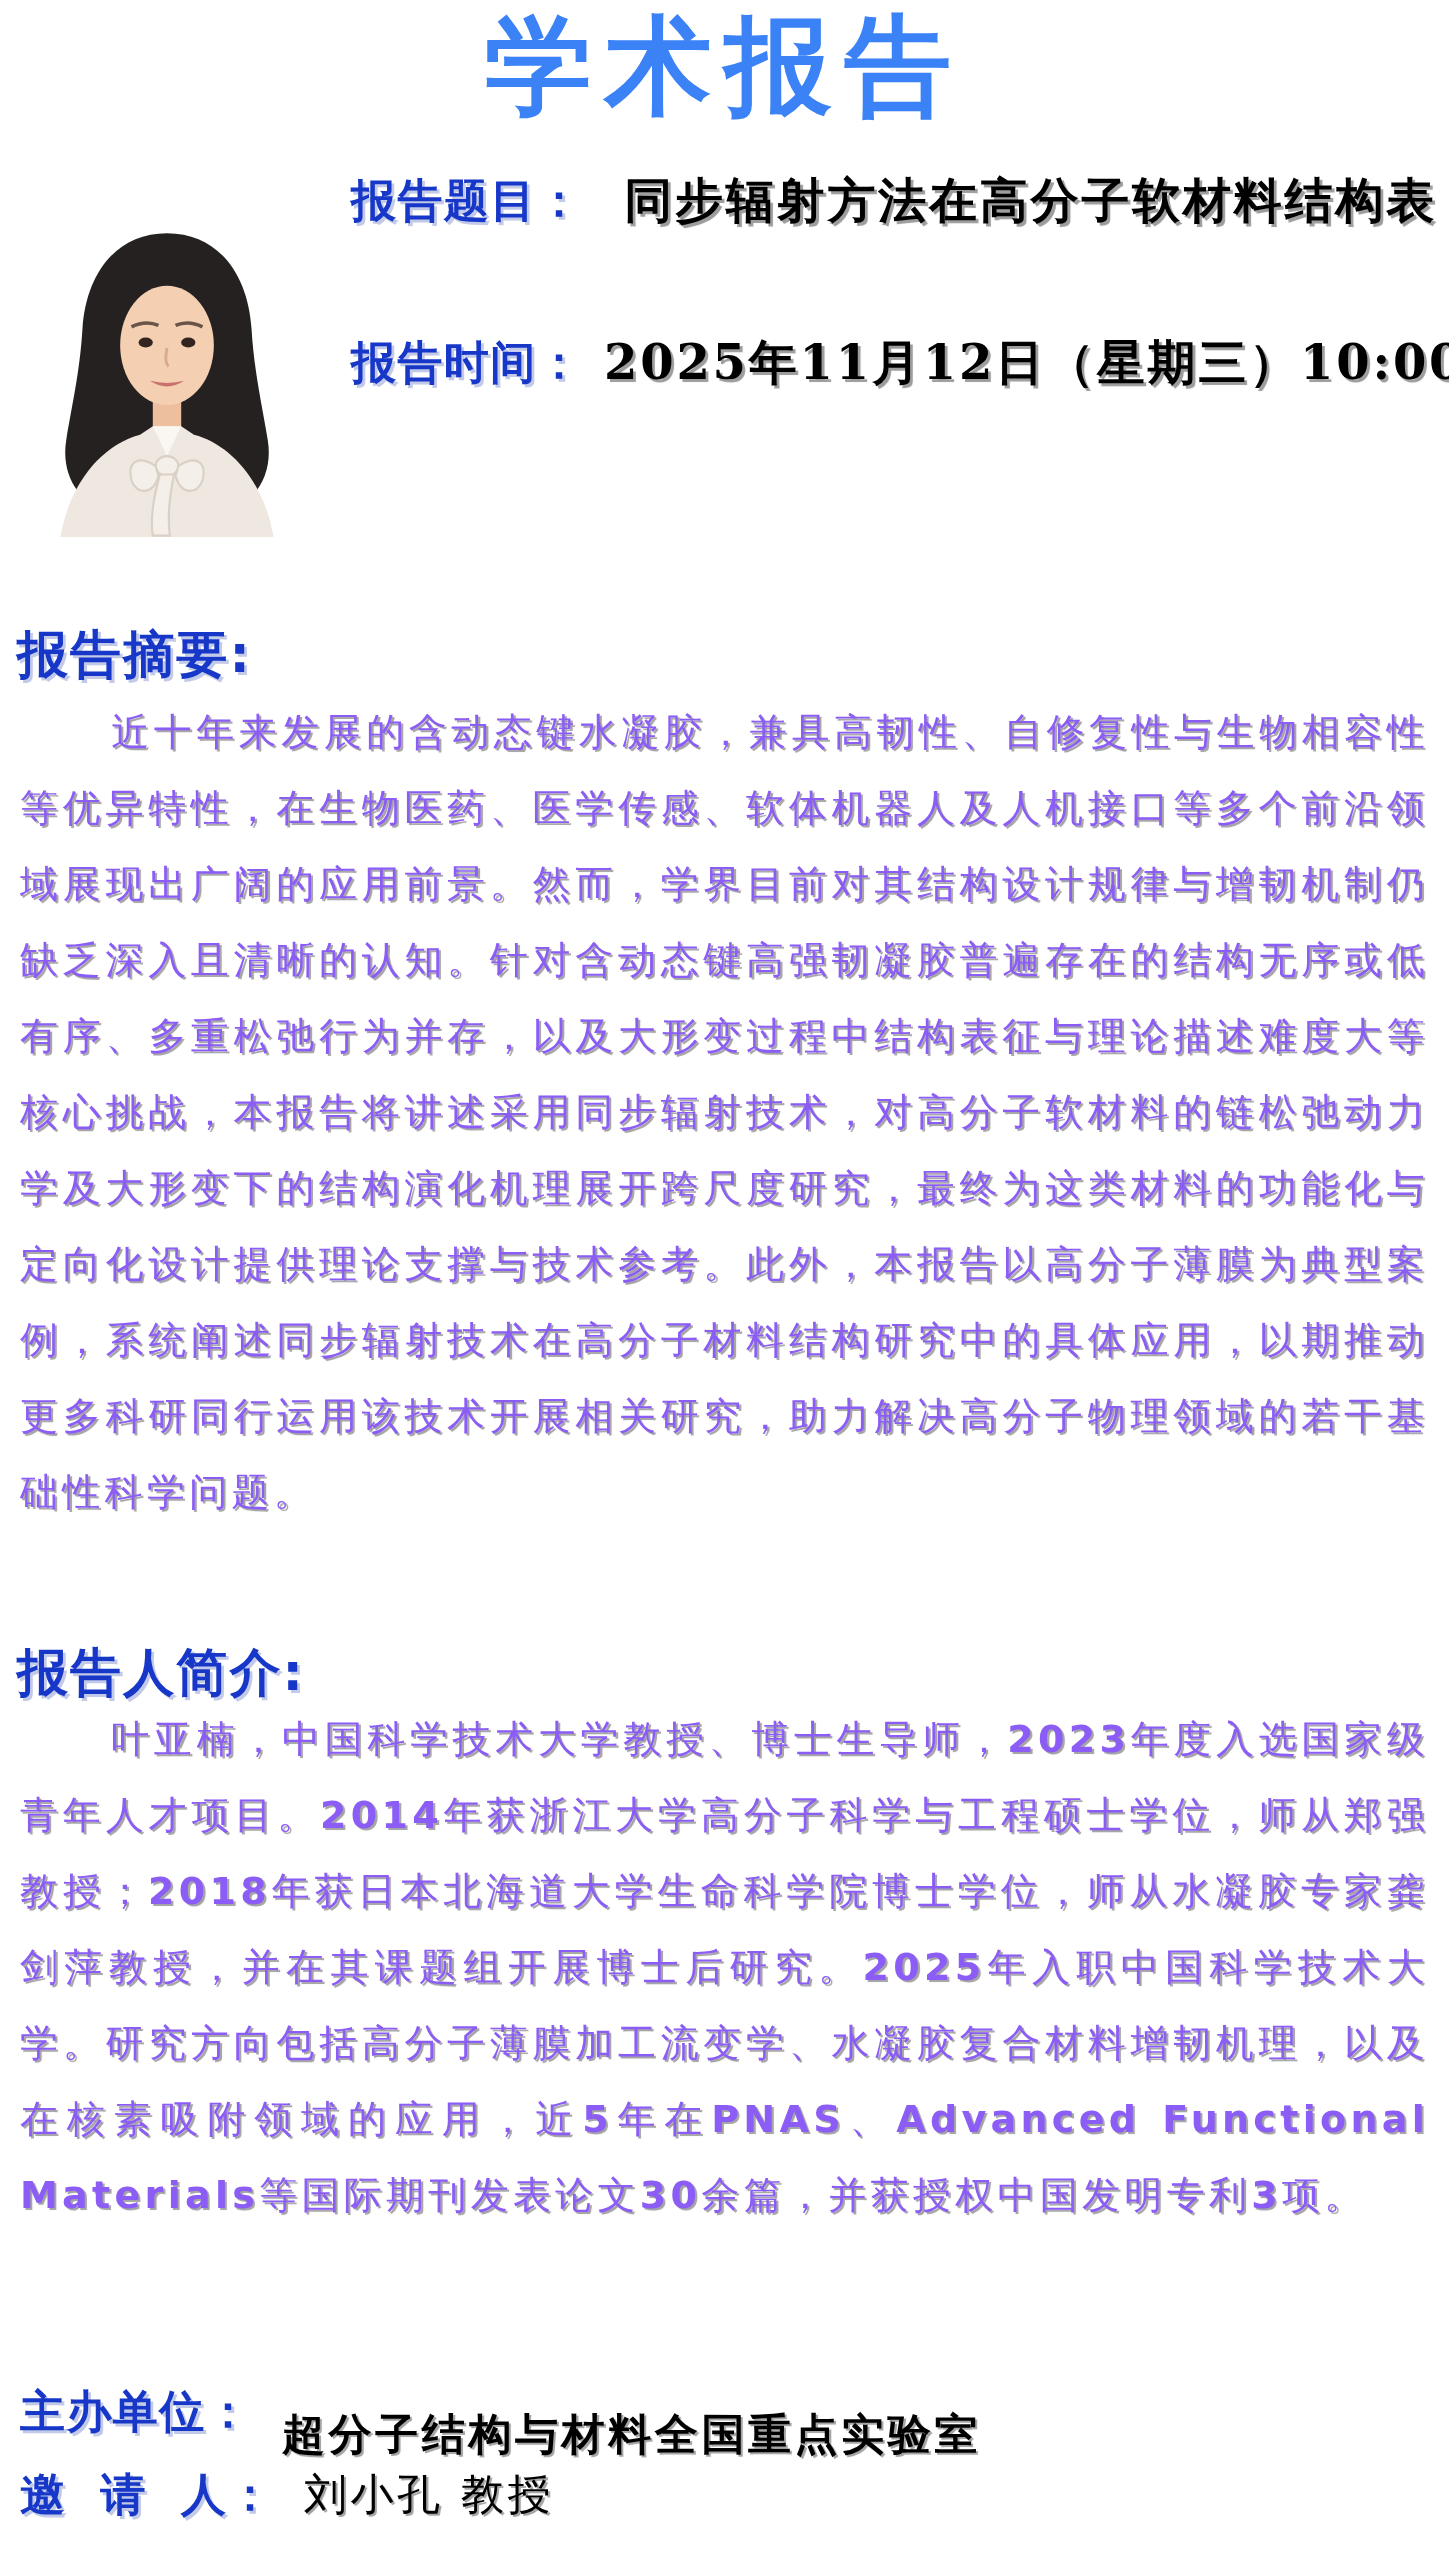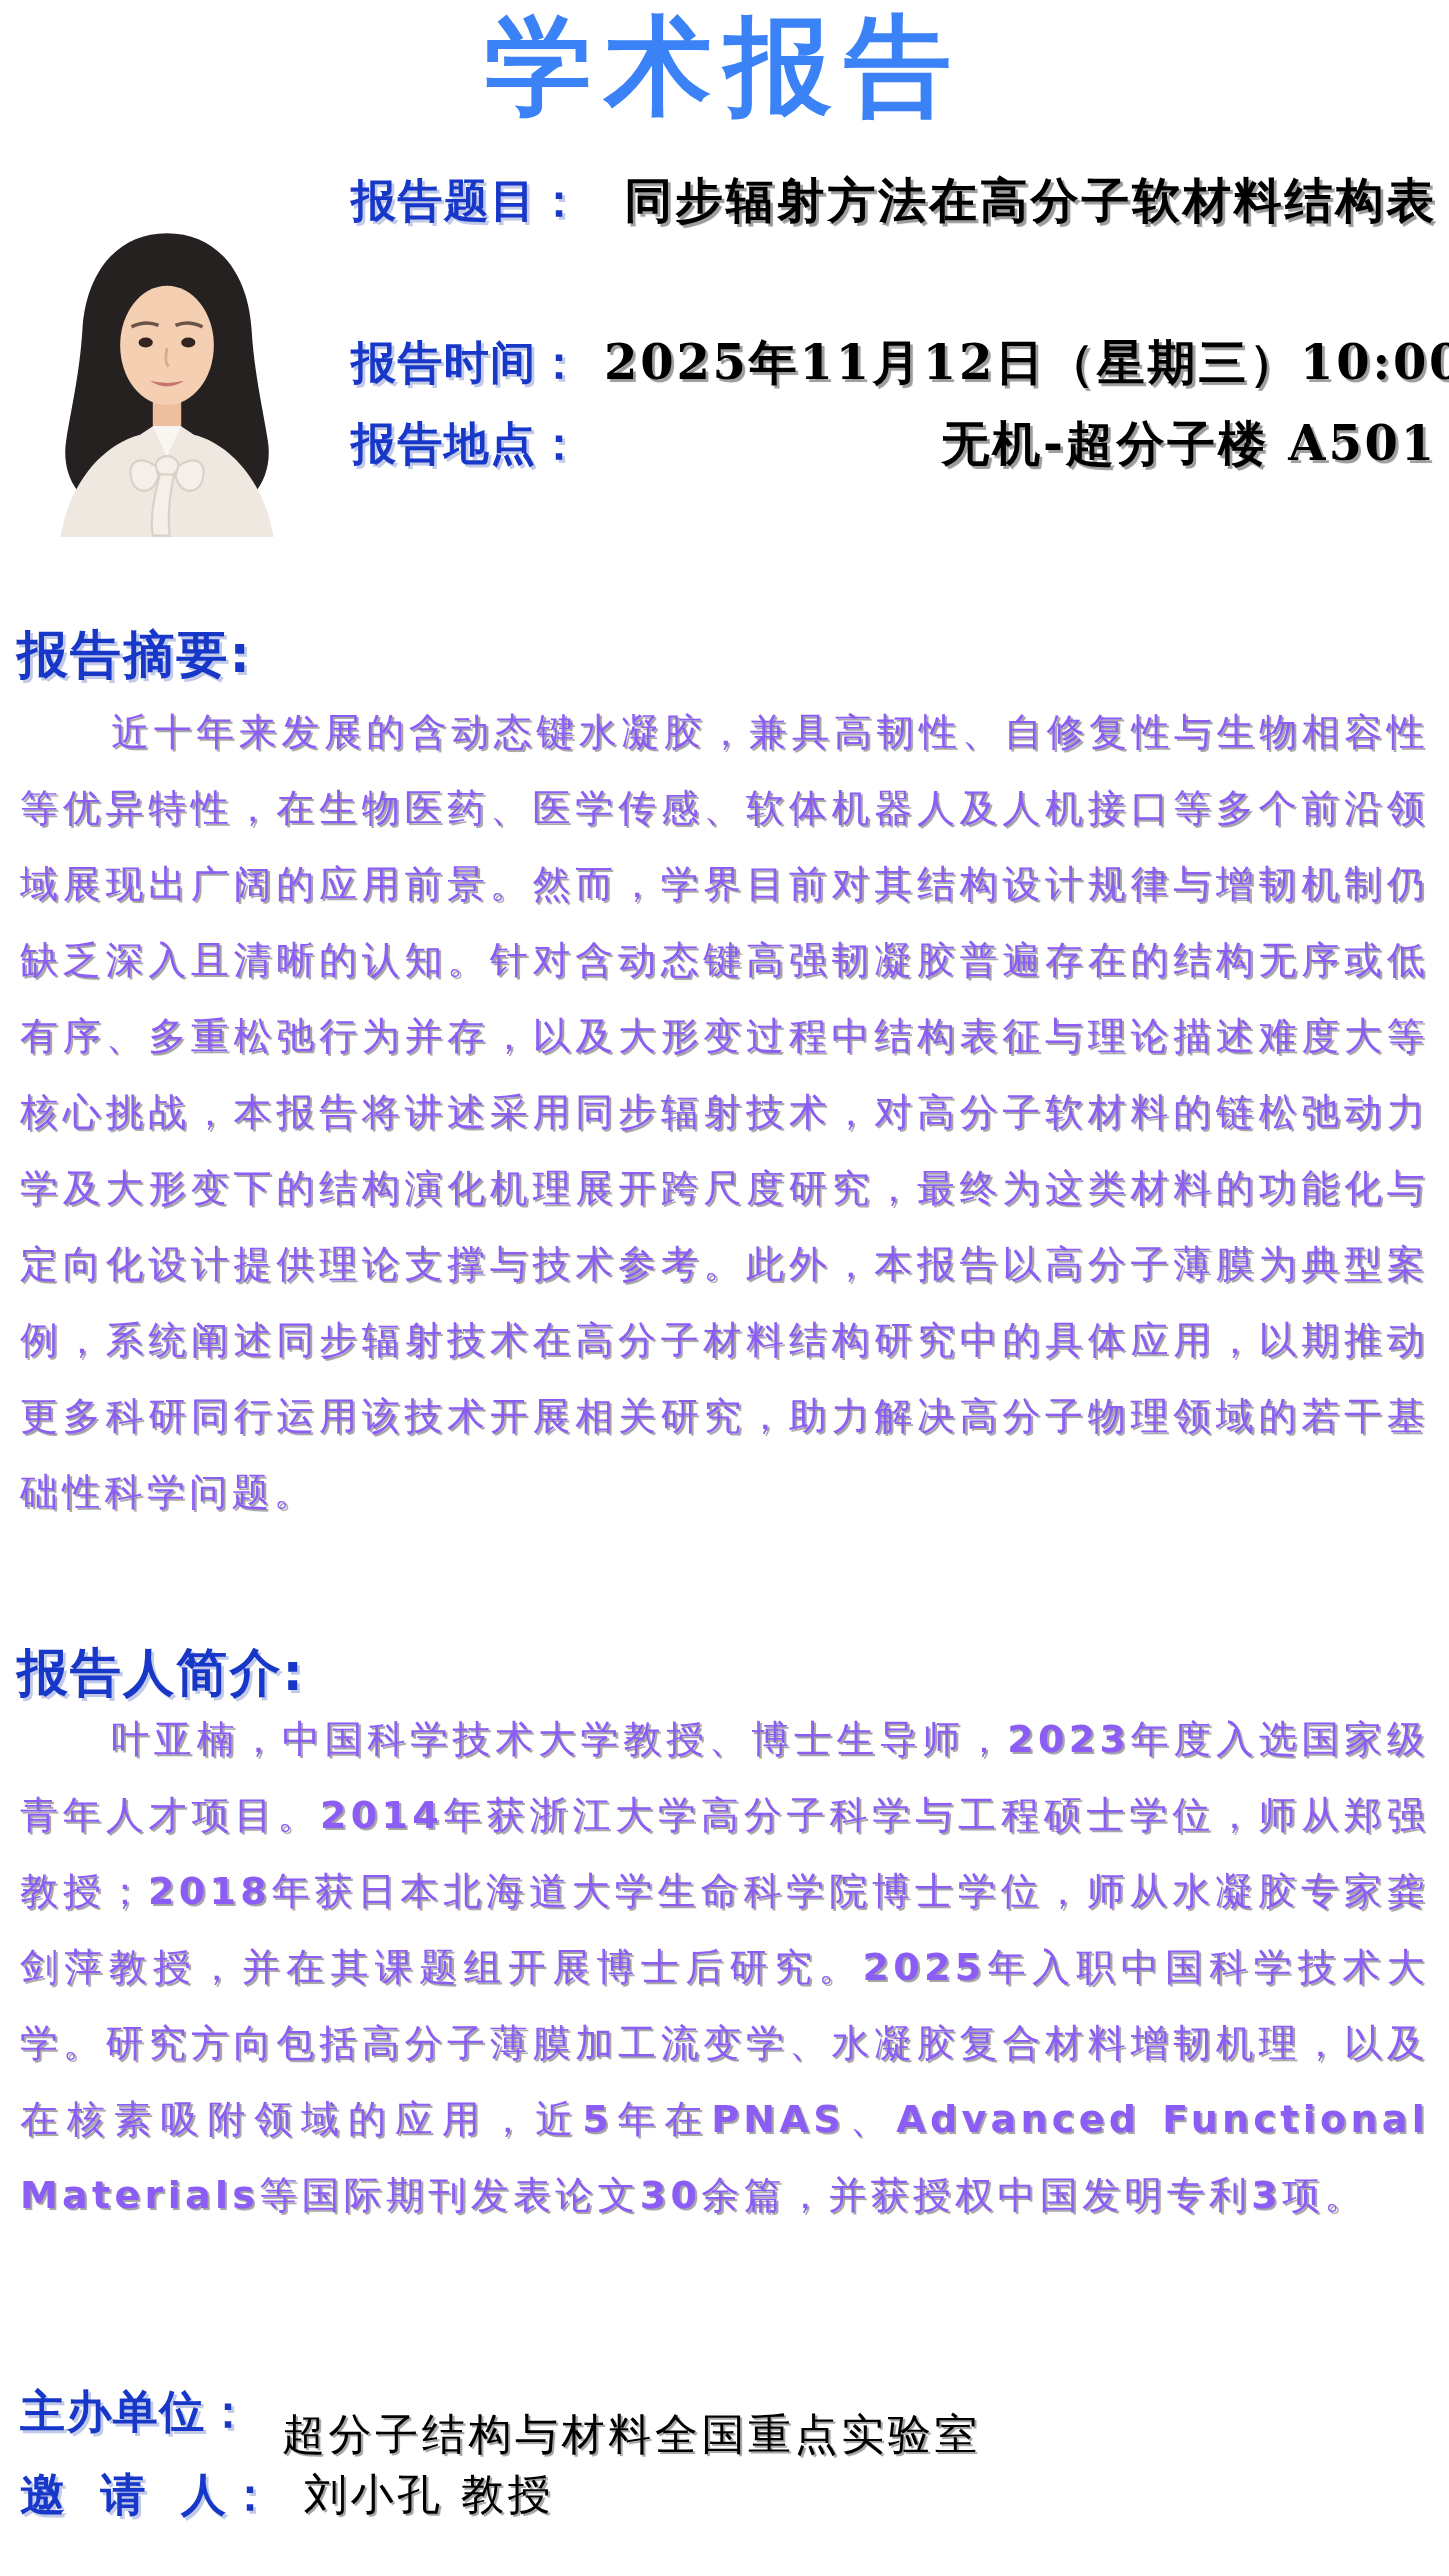--- a/index.html
+++ b/index.html
@@ -119,21 +119,21 @@
     margin-right:30px;
     text-shadow:2.8px 2.8px 0 #c3cae8;
   }
   .f-value{
     color:#000;
     font-family:"DejaVu Serif","Liberation Serif",serif;
     font-size:43px;
     letter-spacing:3.6px;
     text-shadow:2.1px 2.1px 0.7px #a4a4a4;
   }
-  .f-value.bold{font-weight:normal;margin-top:46px;}
+  .f-value.bold{font-weight:bold;margin-top:46px;}
 </style>
 </head>
 <body>
 
 <div class="page">
 
   <div class="main-title">学术报告</div>
 
   <div class="photo-box">
     <svg viewBox="0 0 360 462" xmlns="http://www.w3.org/2000/svg">
@@ -174,24 +174,20 @@
     <div class="info-line">
       <span class="info-label">报告题目：</span>
       <span class="info-value">同步辐射方法在高分子软材料结构表</span>
     </div>
     <div class="info-line">
     </div>
     <div class="info-line">
       <span class="info-label">报告时间：</span>
       <span class="info-value">2025年11月12日（星期三）10:00</span>
     </div>
-    <div class="info-line">
-      <span class="info-label">报告地点：</span>
-      <span class="info-value">无机-超分子楼 A501</span>
-    </div>
   </div>
 
   <div class="section-head" id="abstract-head">报告摘要:</div>
   <div class="para" id="abstract-text">近十年来发展的含动态键水凝胶，兼具高韧性、自修复性与生物相容性等优异特性，在生物医药、医学传感、软体机器人及人机接口等多个前沿领域展现出广阔的应用前景。然而，学界目前对其结构设计规律与增韧机制仍缺乏深入且清晰的认知。针对含动态键高强韧凝胶普遍存在的结构无序或低有序、多重松弛行为并存，以及大形变过程中结构表征与理论描述难度大等核心挑战，本报告将讲述采用同步辐射技术，对高分子软材料的链松弛动力学及大形变下的结构演化机理展开跨尺度研究，最终为这类材料的功能化与定向化设计提供理论支撑与技术参考。此外，本报告以高分子薄膜为典型案例，系统阐述同步辐射技术在高分子材料结构研究中的具体应用，以期推动更多科研同行运用该技术开展相关研究，助力解决高分子物理领域的若干基础性科学问题。</div>
 
   <div class="section-head" id="bio-head">报告人简介:</div>
   <div class="para" id="bio-text"><span>叶亚楠，中国科学技术大学教授、博士生导师，</span><span class="brun">2023</span><span>年度入选国家级青年人才项目。</span><span class="brun">2014</span><span>年获浙江大学高分子科学与工程硕士学位，师从郑强教授；</span><span class="brun">2018</span><span>年获日本北海道大学生命科学院博士学位，师从水凝胶专家龚剑萍教授，并在其课题组开展博士后研究。</span><span class="brun">2025</span><span>年入职中国科学技术大学。研究方向包括高分子薄膜加工流变学、水凝胶复合材料增韧机理，以及在核素吸附领域的应用，近</span><span class="brun">5</span><span>年在</span><span class="brun">PNAS</span><span>、</span><span class="brun">Advanced Functional Materials</span><span>等国际期刊发表论文</span><span class="brun">30</span><span>余篇，并获授权中国发明专利</span><span class="brun">3</span><span>项。</span></div>
 
   <div class="footer-line" id="host-line">
     <span class="f-label">主办单位：</span>

